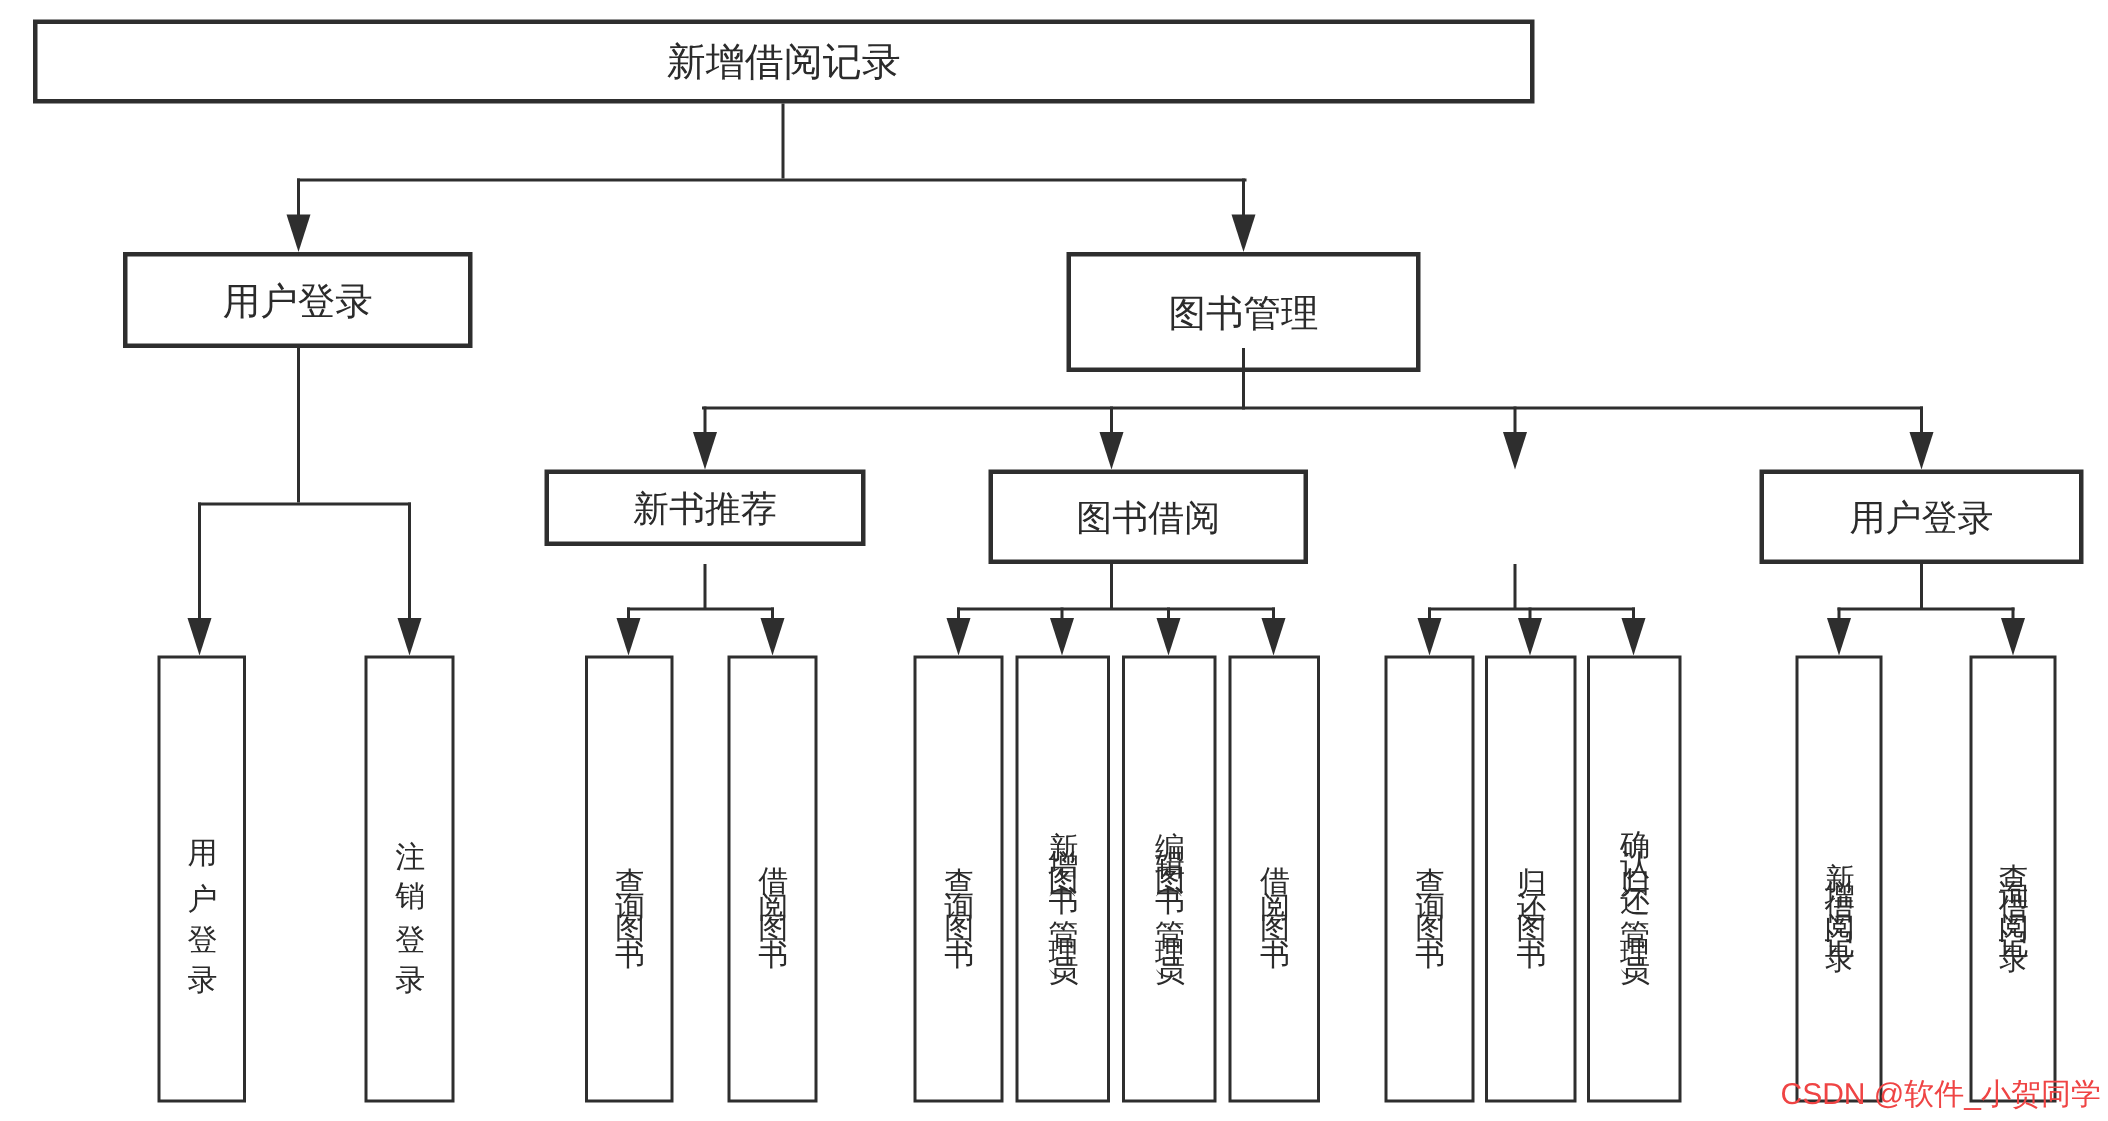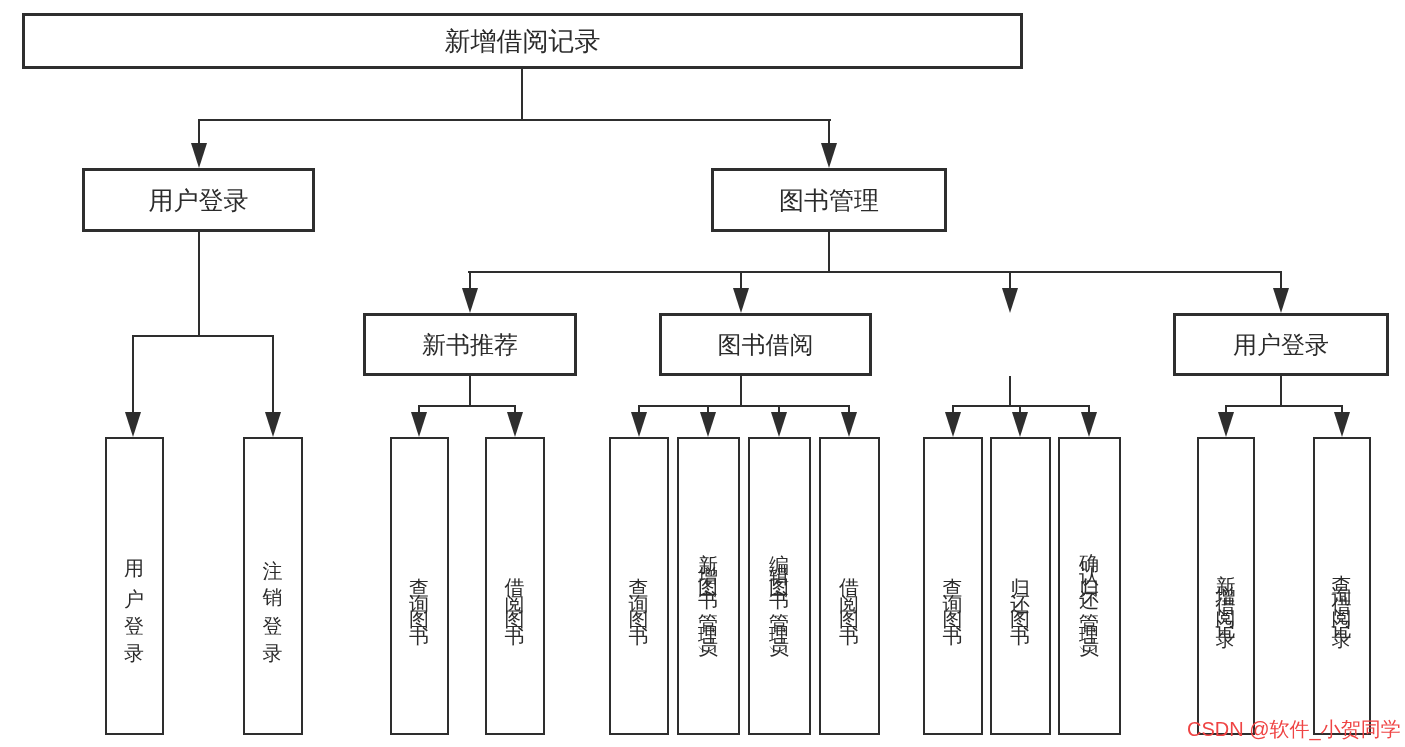--- a/index.html
+++ b/index.html
@@ -73,21 +73,21 @@
   <div class="ln" style="left:521px;top:69px;width:2px;height:50px;"></div>
   <div class="ln" style="left:198px;top:119px;width:633px;height:2px;"></div>
   <div class="ln" style="left:198px;top:119px;width:2px;height:26px;"></div>
   <div class="ah" style="left:191px;top:143px;"></div>
   <div class="ln" style="left:828px;top:119px;width:2px;height:26px;"></div>
   <div class="ah" style="left:821px;top:143px;"></div>
 
   <div class="hnode f25" style="left:82px;top:168px;width:233px;height:64px;">
     <span class="lbl">用户登录</span>
   </div>
-  <div class="hnode f25" style="left:711px;top:168px;width:236px;height:64px;">
+  <div class="hnode f25" style="left:711px;top:168px;width:236px;height:80px;">
     <span class="lbl">图书管理</span>
   </div>
 
   <div class="ln" style="left:198px;top:232px;width:2px;height:103px;"></div>
   <div class="ln" style="left:132px;top:335px;width:142px;height:2px;"></div>
   <div class="ln" style="left:132px;top:335px;width:2px;height:80px;"></div>
   <div class="ah" style="left:125px;top:412px;"></div>
   <div class="ln" style="left:272px;top:335px;width:2px;height:80px;"></div>
   <div class="ah" style="left:265px;top:412px;"></div>
 
@@ -95,21 +95,21 @@
   <div class="ln" style="left:468px;top:271px;width:814px;height:2px;"></div>
   <div class="ln" style="left:469px;top:271px;width:2px;height:20px;"></div>
   <div class="ah" style="left:462px;top:288px;"></div>
   <div class="ln" style="left:740px;top:271px;width:2px;height:20px;"></div>
   <div class="ah" style="left:733px;top:288px;"></div>
   <div class="ln" style="left:1009px;top:271px;width:2px;height:20px;"></div>
   <div class="ah" style="left:1002px;top:288px;"></div>
   <div class="ln" style="left:1280px;top:271px;width:2px;height:20px;"></div>
   <div class="ah" style="left:1273px;top:288px;"></div>
 
-  <div class="hnode f24" style="left:363px;top:313px;width:214px;height:63px;">
+  <div class="hnode f24" style="left:363px;top:313px;width:214px;height:51px;">
     <span class="lbl">新书推荐</span>
   </div>
   <div class="hnode f24" style="left:635px;top:313px;width:213px;height:63px;margin-left:24px;">
     <span class="lbl">图书借阅</span>
   </div>
   <div class="hnode f24" style="left:1173px;top:313px;width:216px;height:63px;">
     <span class="lbl">用户登录</span>
   </div>
 
   <div class="ln" style="left:469px;top:376px;width:2px;height:30px;"></div>

